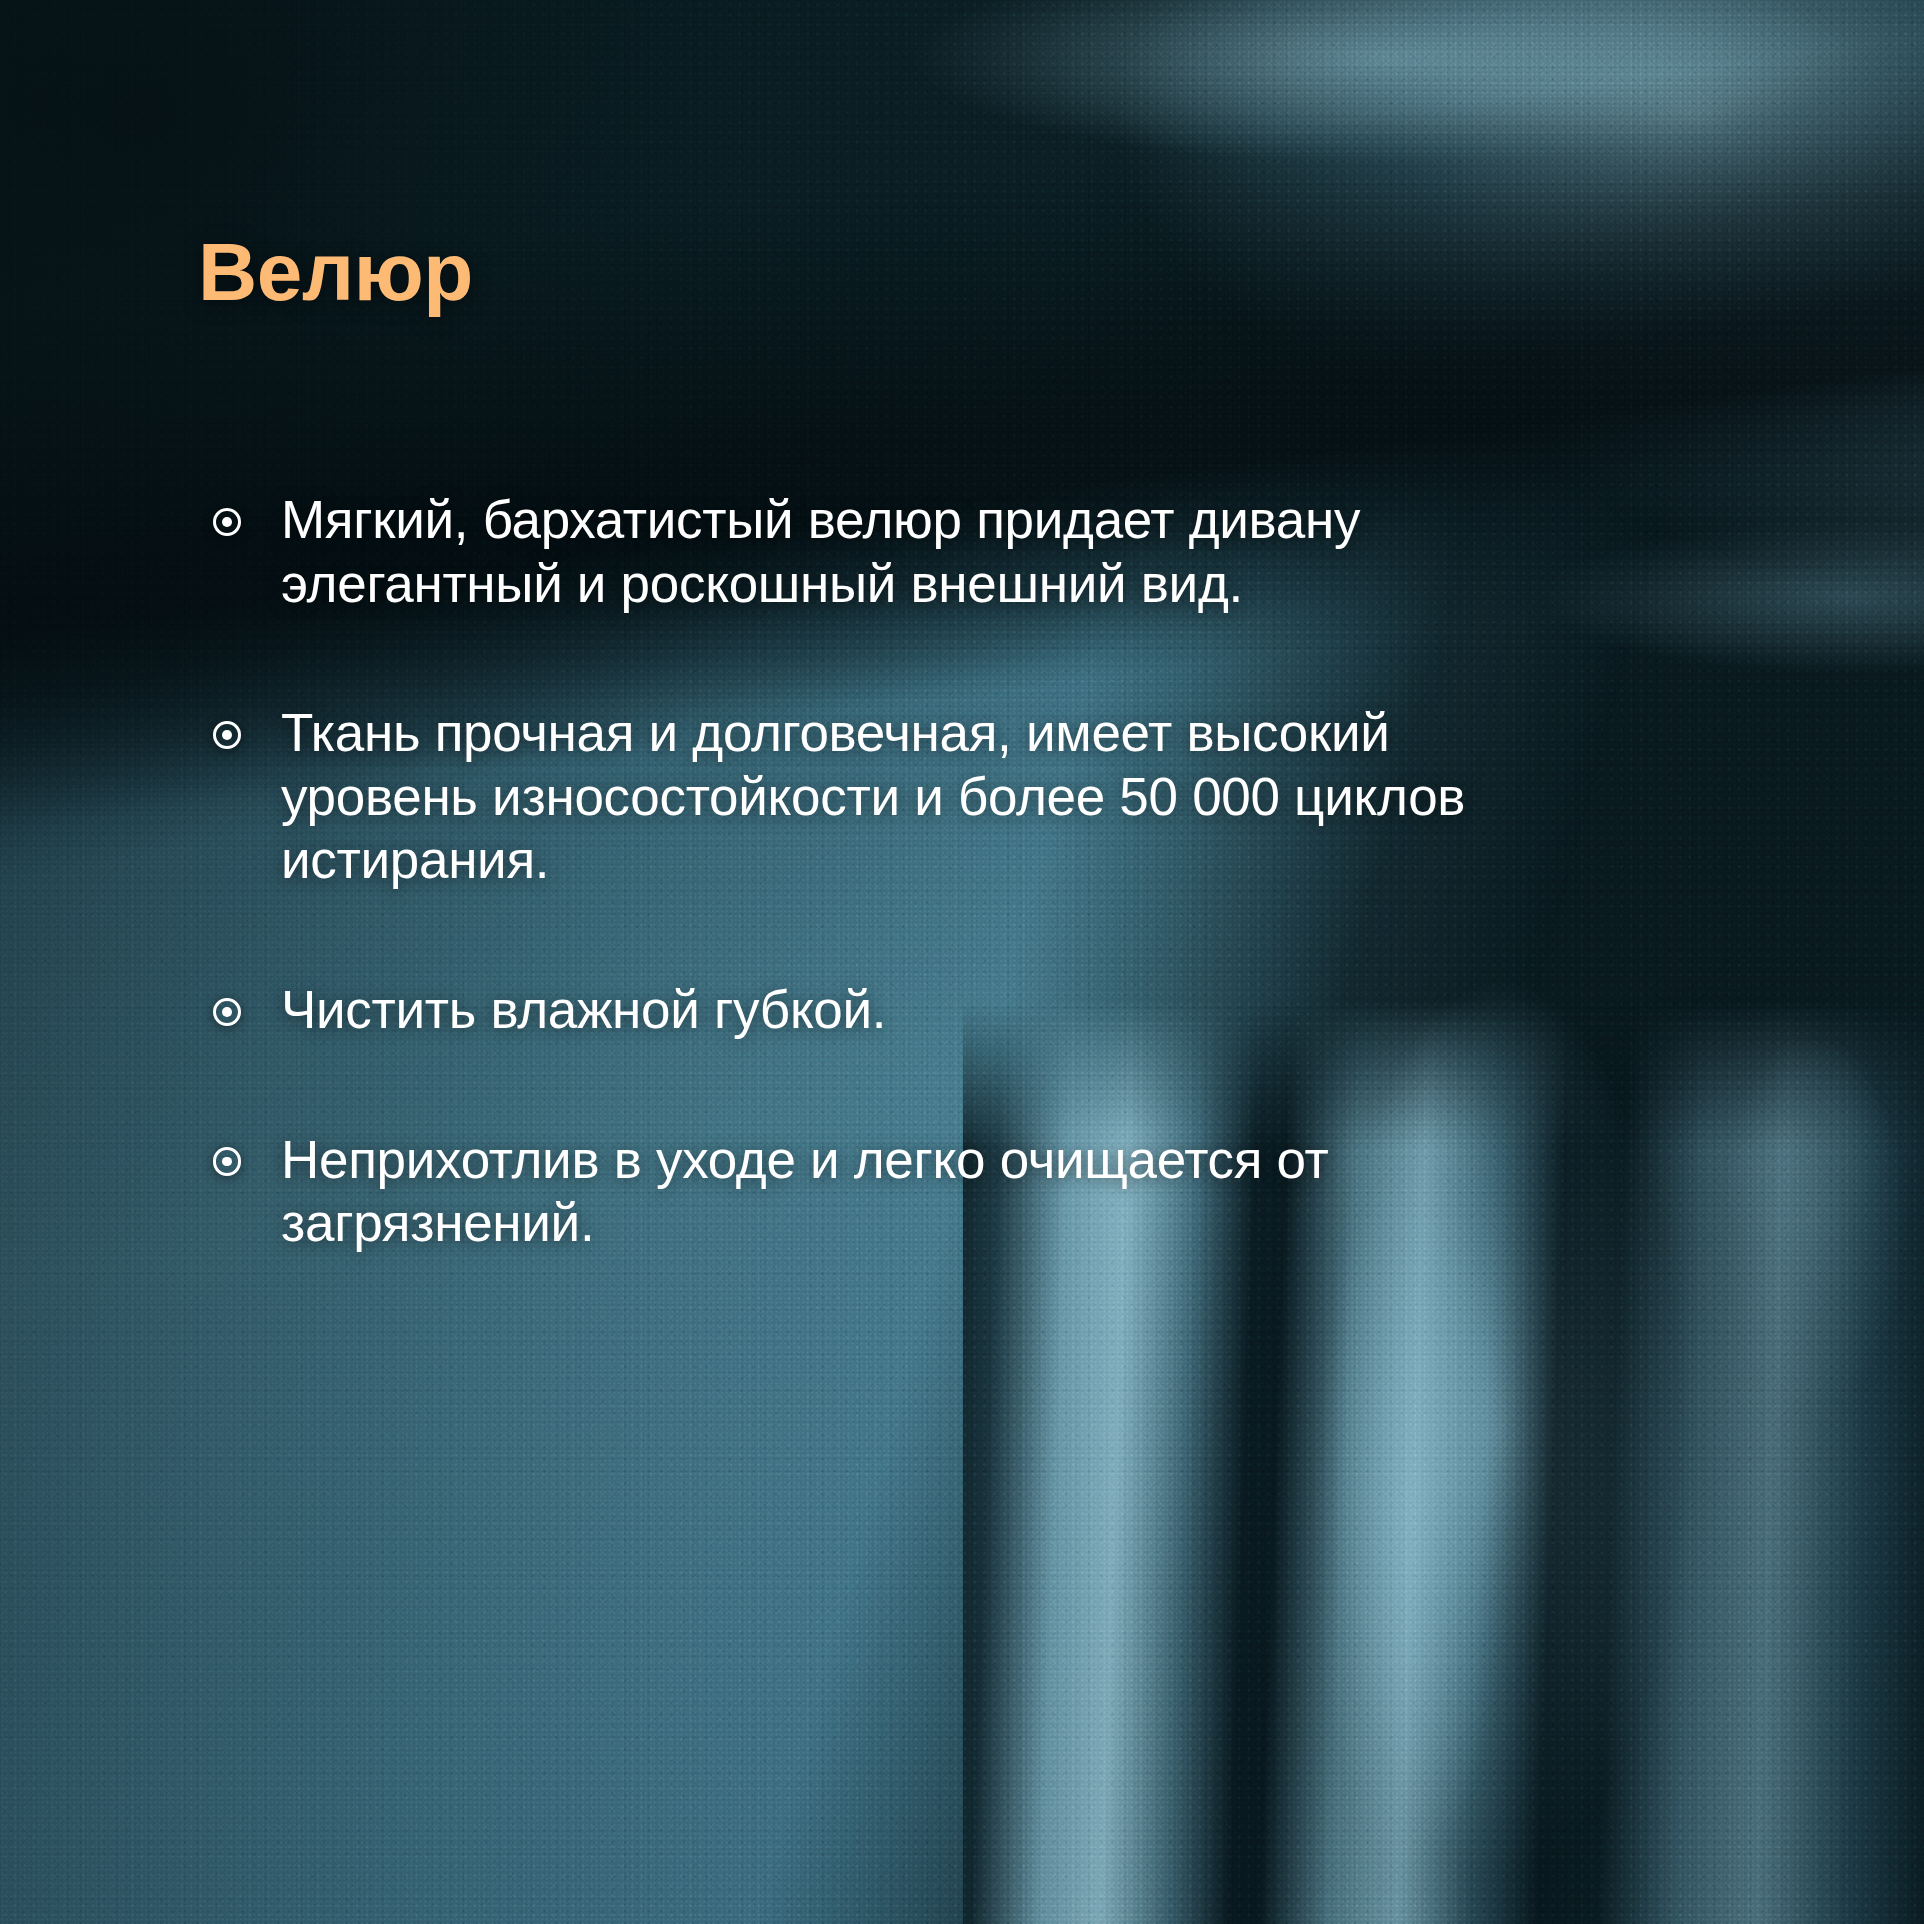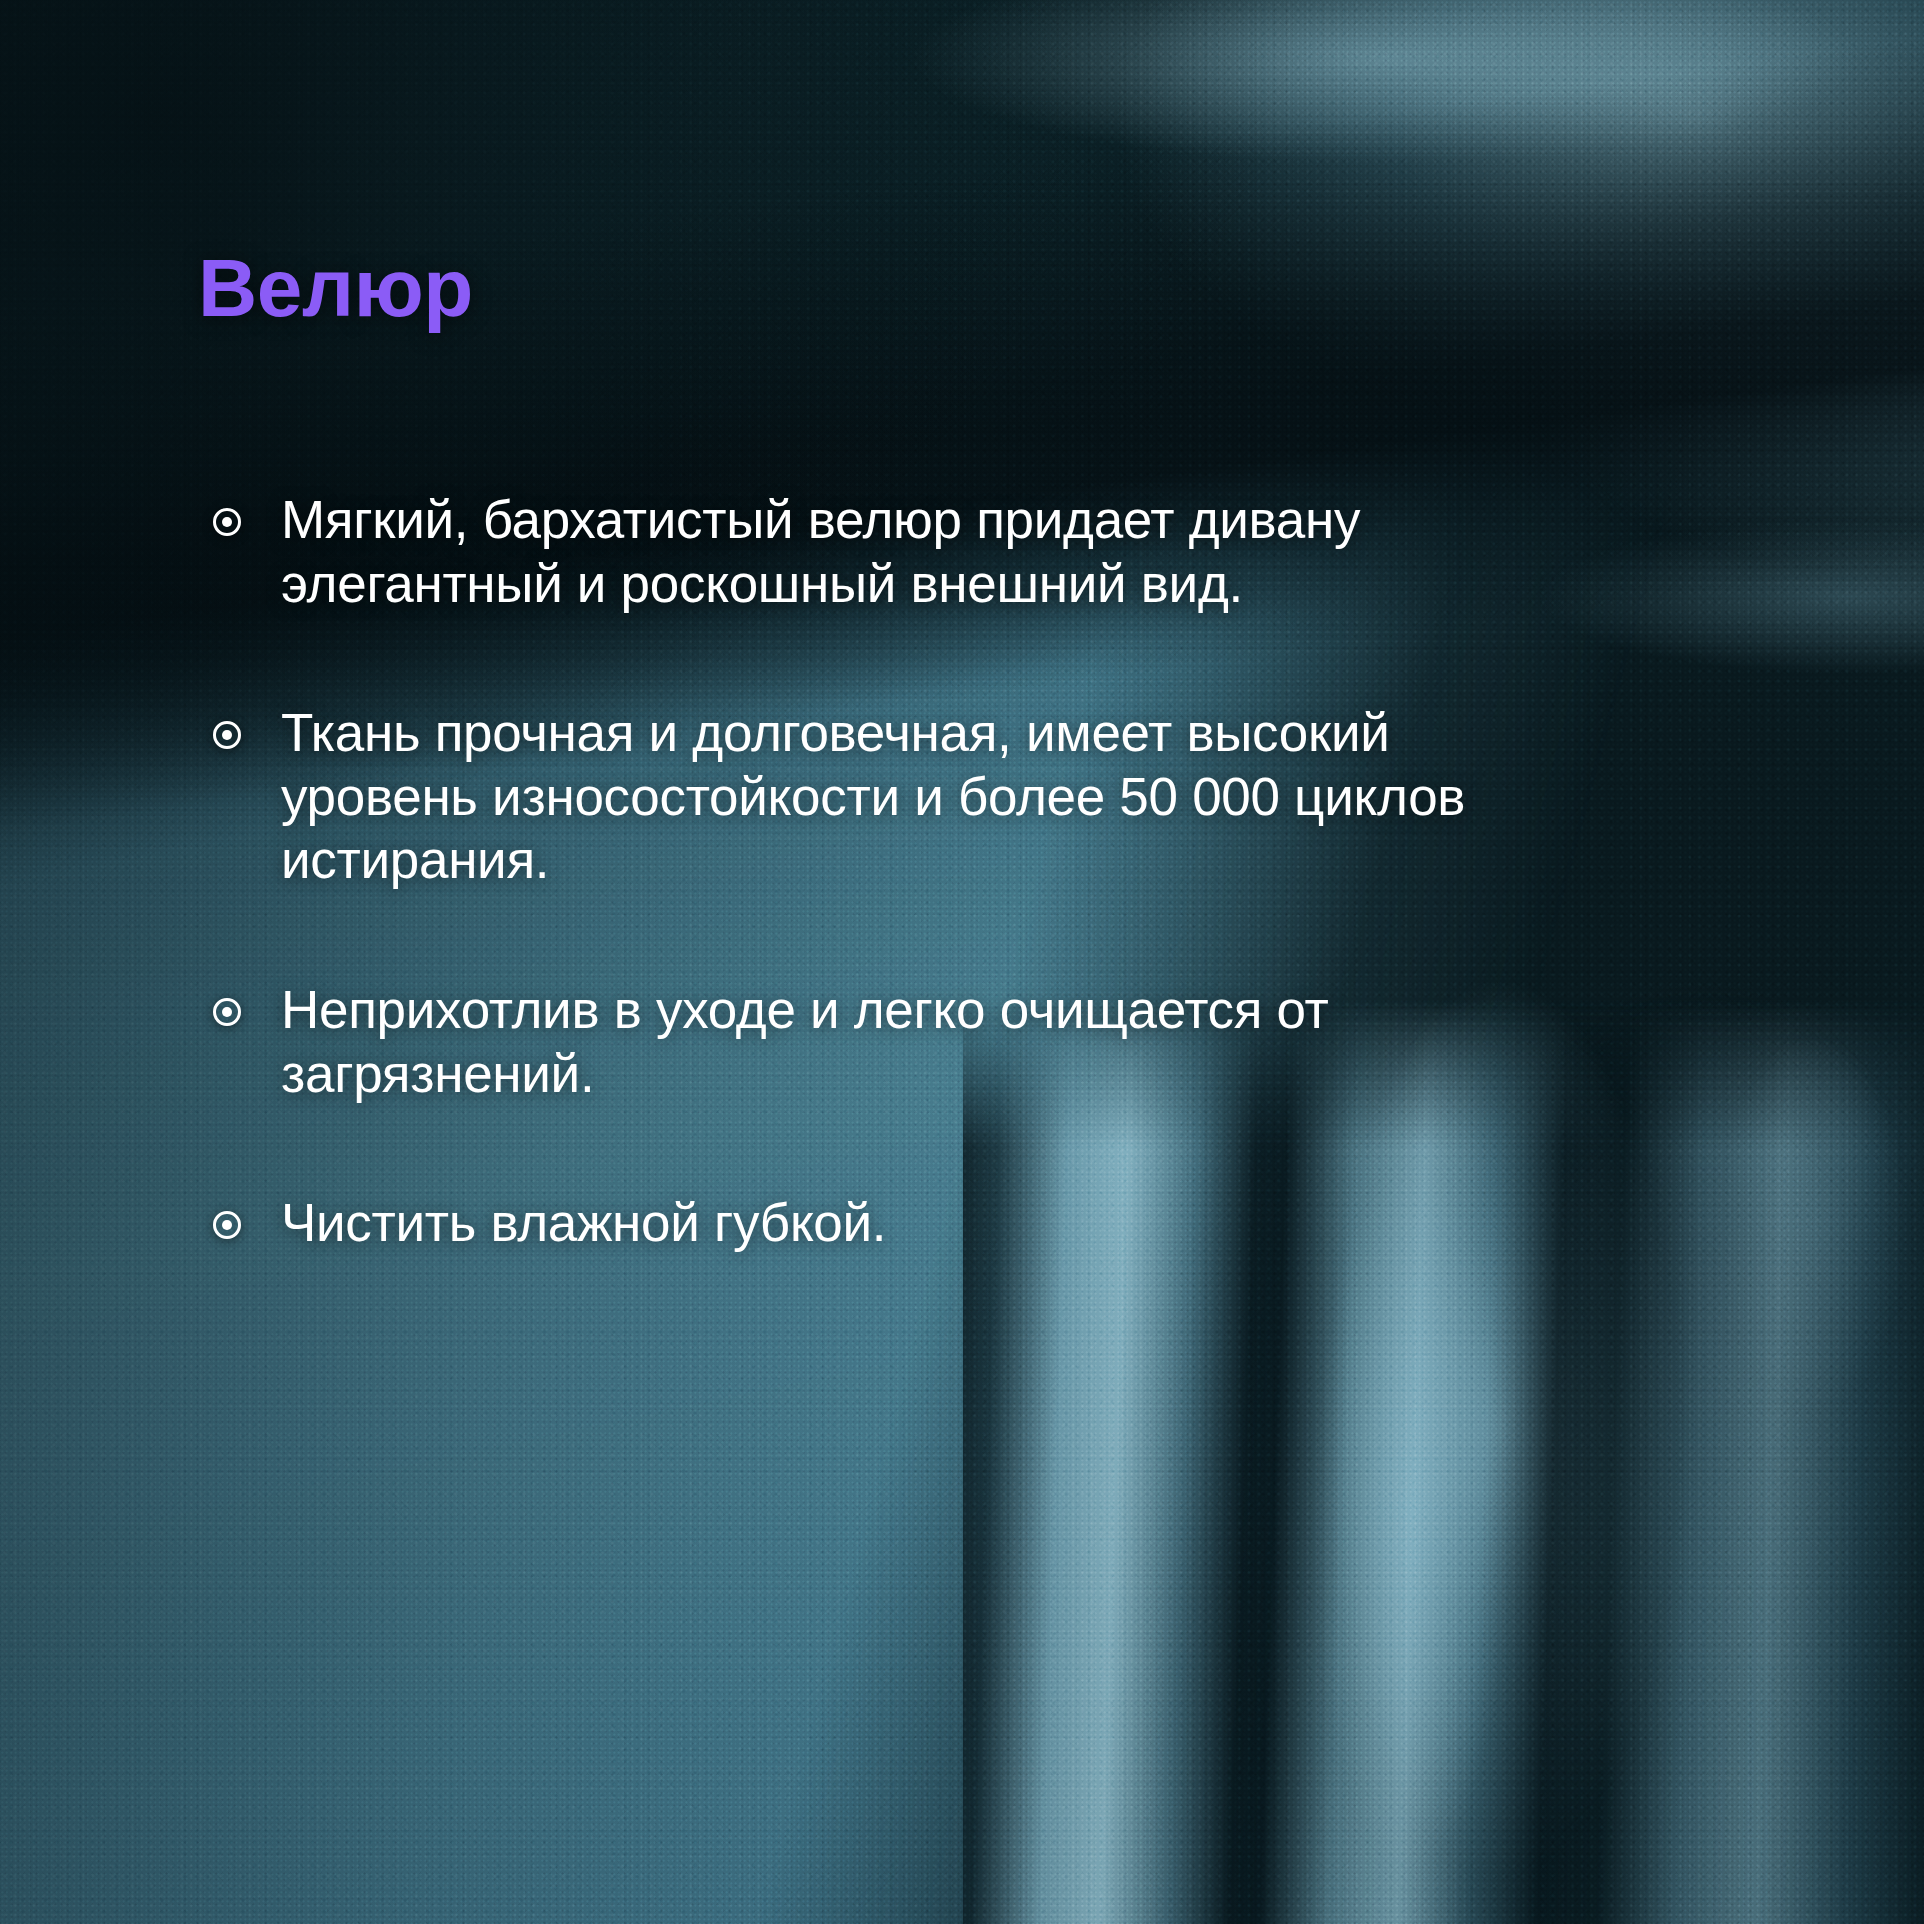--- a/index.html
+++ b/index.html
@@ -138,22 +138,22 @@
   
   #content {
     position: absolute;
     inset: 0;
     z-index: 10;
   }
 
   #page-title {
     position: absolute;
     left: 198px;
-    top: 192px;
-    color: #8b5cf6;
+    top: 176px;
+    color: #fdba74;
     font-size: 82px;
     font-weight: 700;
     letter-spacing: -0.4px;
     line-height: 1;
     text-shadow: 0 1.8px 19.6px rgba(0,0,0,0.55);
     white-space: nowrap;
   }
 
   #bullet-list {
     position: absolute;
@@ -228,24 +228,24 @@
         <span class="bullet-text">Мягкий, бархатистый велюр придает дивану элегантный и роскошный внешний вид.</span>
       </li>
 
       <li class="bullet-item">
         <span class="bullet-marker"></span>
         <span class="bullet-text">Ткань прочная и долговечная, имеет высокий уровень износостойкости и более 50 000 циклов истирания.</span>
       </li>
 
       <li class="bullet-item">
         <span class="bullet-marker"></span>
+        <span class="bullet-text">Чистить влажной губкой.</span>
+      </li>
+
+      <li class="bullet-item">
+        <span class="bullet-marker"></span>
         <span class="bullet-text">Неприхотлив в уходе и легко очищается от загрязнений.</span>
-      </li>
-
-      <li class="bullet-item">
-        <span class="bullet-marker"></span>
-        <span class="bullet-text">Чистить влажной губкой.</span>
       </li>
 
     </ul>
   </div>
 </div>
 
 
 </body></html>

